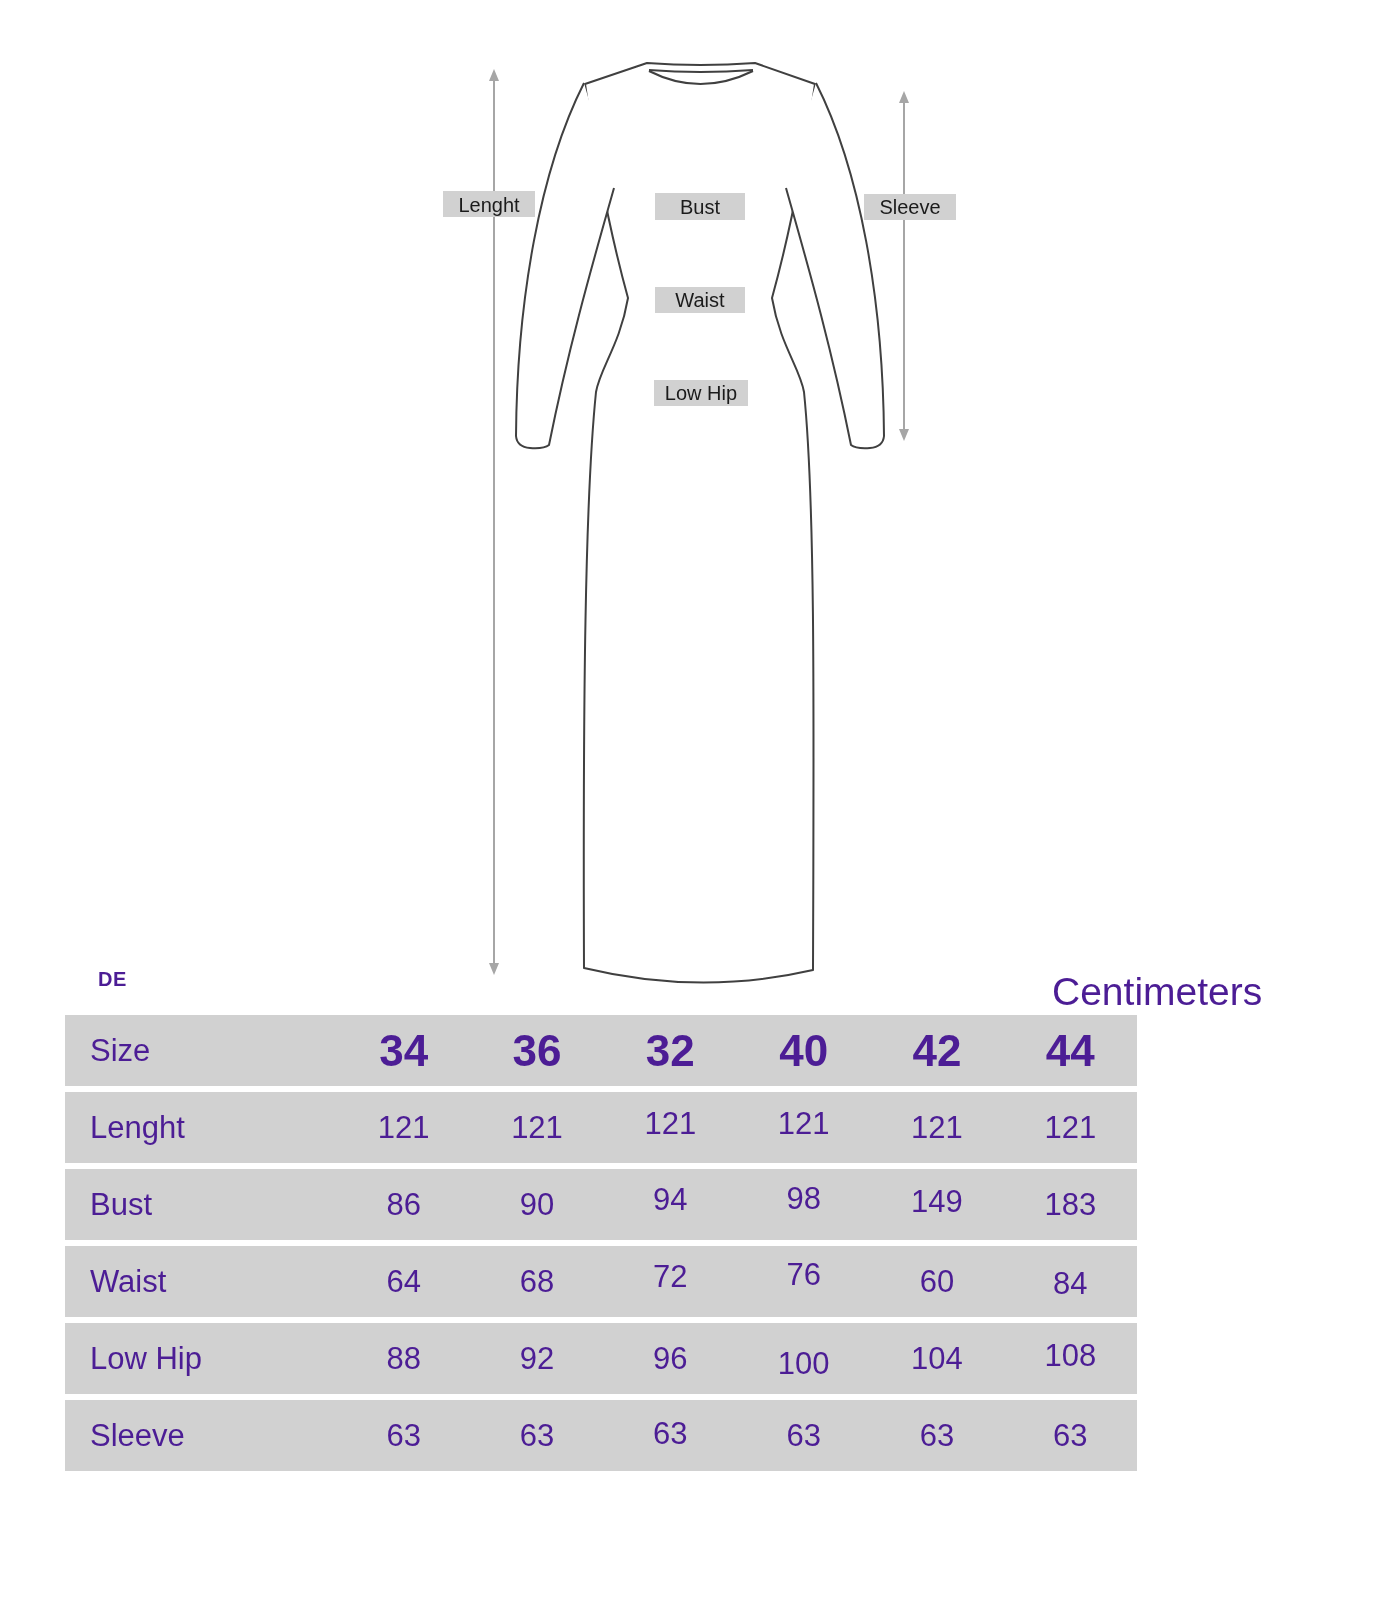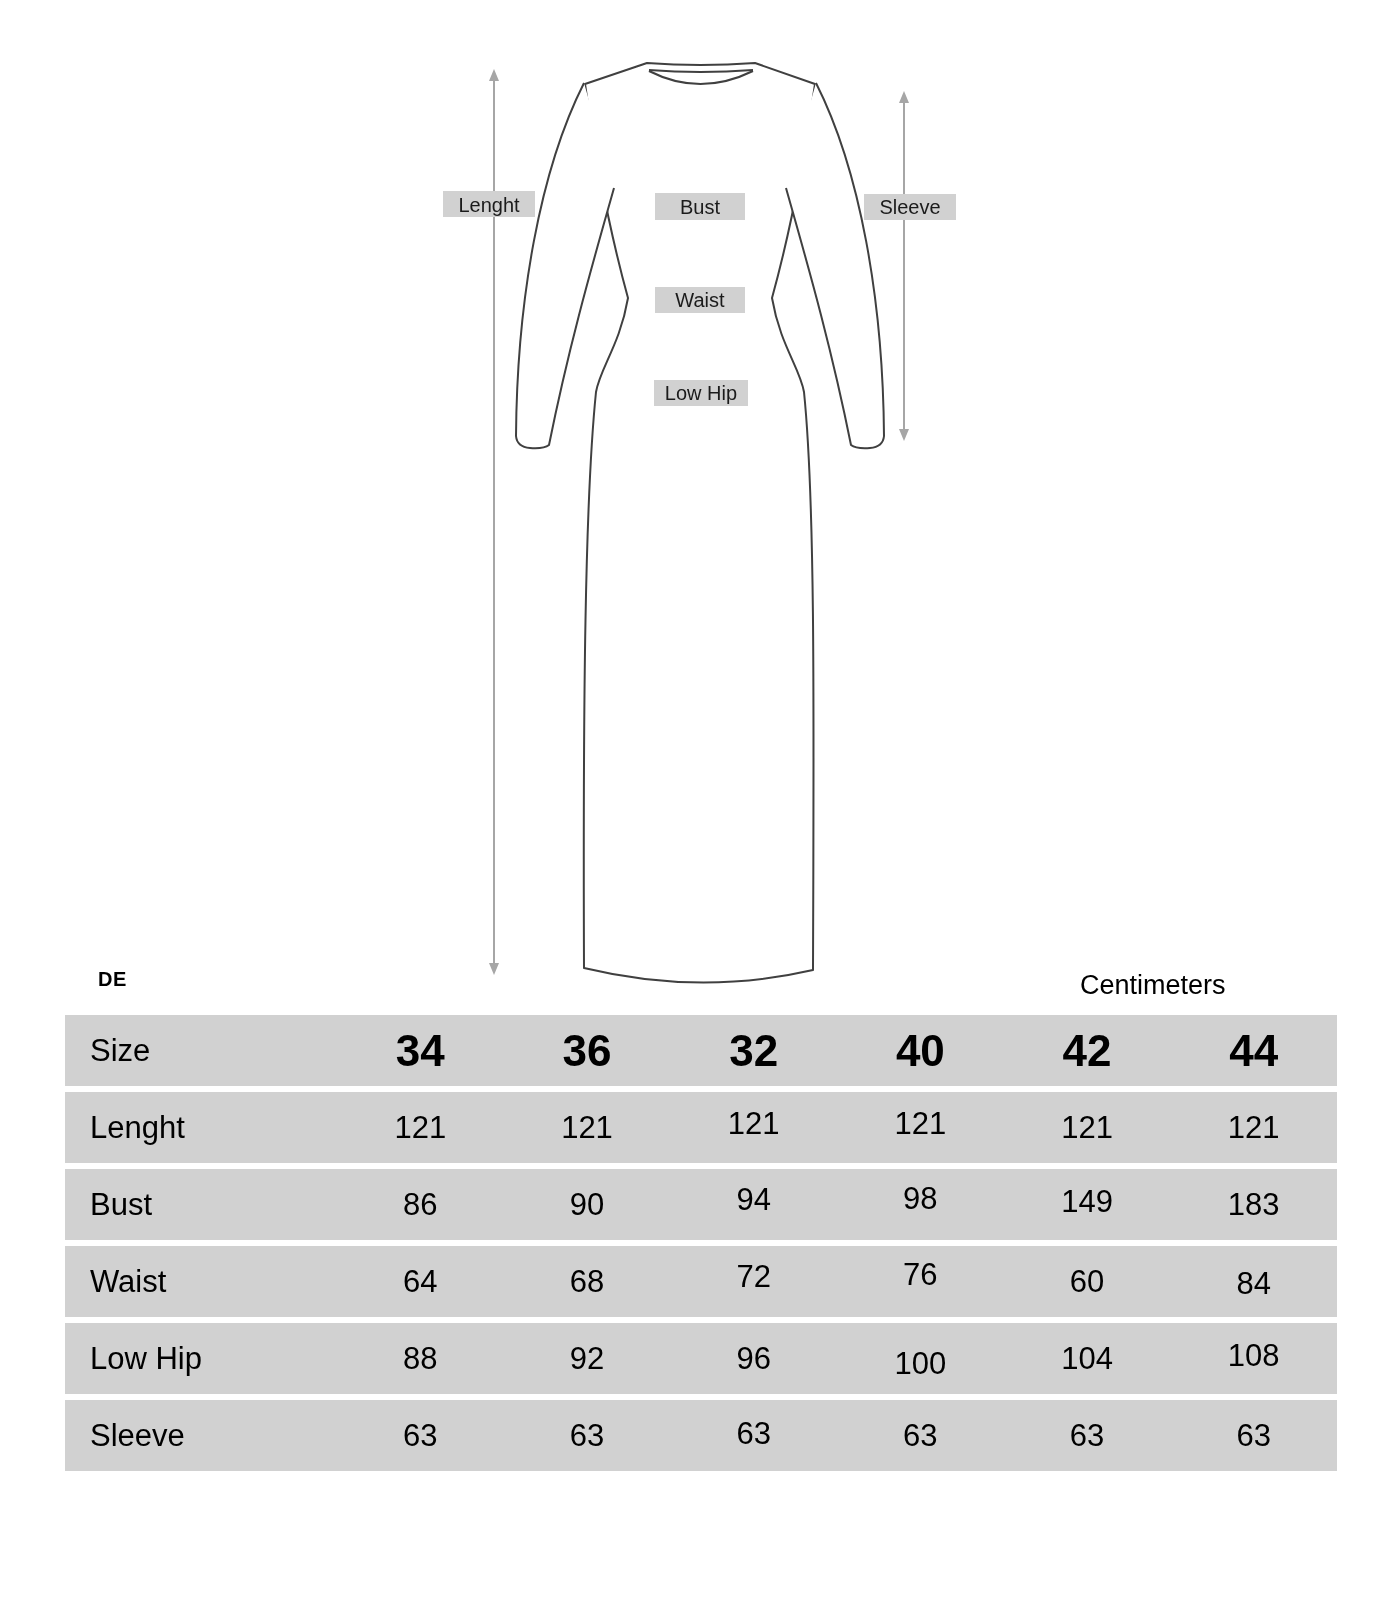--- a/index.html
+++ b/index.html
@@ -1,40 +1,40 @@
 <!DOCTYPE html>
 <html><head>
 <meta charset="utf-8">
 <style>
   html,body{margin:0;padding:0;background:#ffffff;}
   .sheet{
     position:relative;
     width:1400px;height:1600px;
     background:#ffffff;
     font-family:"Liberation Sans",sans-serif;
-    color:#000000;
+    color:#4c1d95;
     overflow:hidden;
     border-radius:8px;
   }
   .diagram{position:absolute;left:0;top:0;}
   svg text{
     font-family:"Liberation Sans",sans-serif;
     font-size:20px;
     fill:#1b1b1b;
   }
   .hdr-de{
     position:absolute;left:98px;top:968px;
     font-size:20px;font-weight:700;letter-spacing:0.5px;
   }
   .hdr-cm{
-    position:absolute;left:1080px;top:970px;
-    font-size:27px;
+    position:absolute;left:1052px;top:970px;
+    font-size:39px;
   }
   .size-table{
-    position:absolute;left:65px;top:1015px;width:1272px;
+    position:absolute;left:65px;top:1015px;width:1072px;
   }
   .row{
     display:flex;align-items:center;
     height:71px;margin-bottom:6px;
     background:#d1d1d1;
     font-size:31px;
   }
   .row .lbl{
     width:272px;padding-left:25px;box-sizing:border-box;
     flex:0 0 auto;

